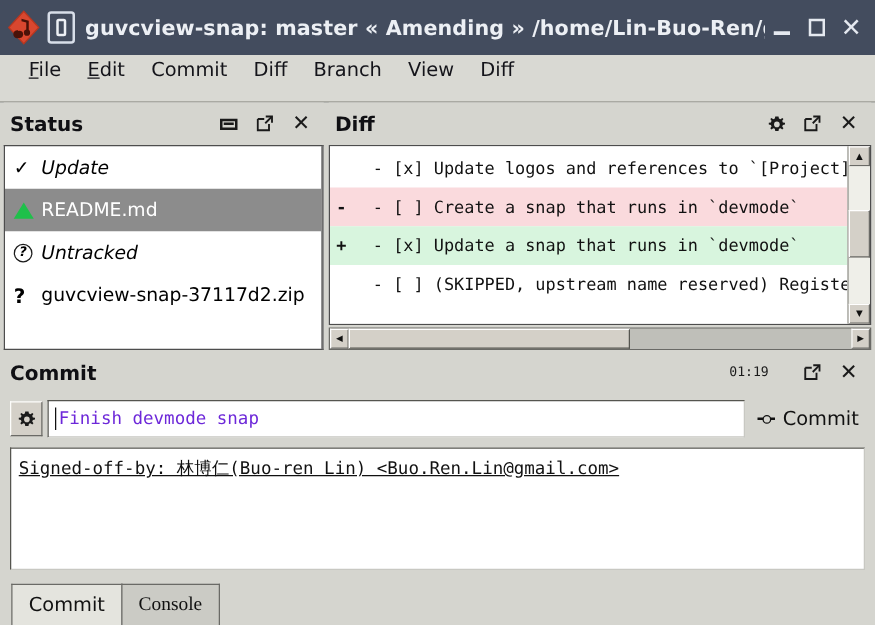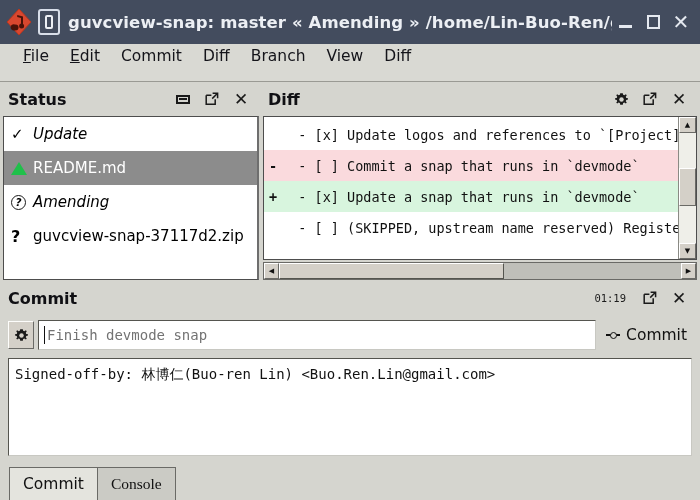--- a/index.html
+++ b/index.html
@@ -166,21 +166,21 @@
     height: 16px;
     display: flex;
     align-items: center;
     justify-content: center;
     color: #1a1a1a;
   }
   .ptool.close { font-size: 17px; font-weight: 600; }
   .clock-label {
     font-size: 10.5px;
     color: #1a1a1a;
-    margin-right: 3px;
+    margin-right: 14px;
     font-family: "DejaVu Sans Mono", "Liberation Mono", monospace;
   }
   .list-glyph {
     width: 14px; height: 9px; border: 2px solid #1a1a1a; box-sizing: border-box;
     display: flex; flex-direction: column; justify-content: center; align-items: center;
   }
   .list-glyph i { display:block; width: 8px; height: 1.5px; background: #1a1a1a; }
 
   
   .status-box {
@@ -386,21 +386,21 @@
     background: #ffffff;
     border: 1px solid #55554f;
     border-right-color: #c8c8c2;
     border-bottom-color: #c8c8c2;
     box-sizing: border-box;
     display: flex;
     align-items: center;
     padding-left: 5px;
     font-family: "DejaVu Sans Mono", "Liberation Mono", monospace;
     font-size: 14px;
-    color: #737373;
+    color: #6d28d9;
     position: relative;
     min-width: 0;
     overflow: hidden;
   }
   .caret {
     width: 1px;
     height: 18px;
     background: #111;
     margin-right: 2px;
     flex: 0 0 1px;
@@ -433,20 +433,21 @@
     border-right-color: #c8c8c2;
     border-bottom-color: #c8c8c2;
     box-sizing: border-box;
     padding: 7px 0 0 6px;
     font-family: "DejaVu Sans Mono", "Liberation Mono", monospace;
     font-size: 14px;
     color: #111;
     min-height: 0;
     overflow: hidden;
     white-space: pre;
+    text-decoration: underline;
   }
 
   
   .tabbar {
     flex: 0 0 44px;
     display: flex;
     align-items: flex-end;
     background: #d5d5cf;
     padding-left: 6px;
     box-sizing: border-box;
@@ -543,21 +544,21 @@
           <div class="status-row selected">
             <span class="st-icon">
                 <span class="tri-up"></span>
               </span>
             <span>README.md</span>
           </div>
           <div class="status-row group">
             <span class="st-icon">
                 <span class="qmark-circle">?</span>
               </span>
-            <span>Amending</span>
+            <span>Untracked</span>
           </div>
           <div class="status-row">
             <span class="st-icon qmark-bold">?</span>
             <span>guvcview-snap-37117d2.zip</span>
           </div>
         </div>
       </div>
 
       <div class="pane pane-diff">
         <div class="pane-header">
@@ -584,21 +585,21 @@
 
         <div class="diff-outer">
           <div class="diff-box">
             <div class="diff-text">
               <div class="diff-line">
                 <span class="dl-marker"></span>
                 <span class="dl-body">  - [x] Update logos and references to `[Project]` and</span>
               </div>
               <div class="diff-line del">
                 <span class="dl-marker">-</span>
-                <span class="dl-body">  - [ ] Commit a snap that runs in `devmode`</span>
+                <span class="dl-body">  - [ ] Create a snap that runs in `devmode`</span>
               </div>
               <div class="diff-line add">
                 <span class="dl-marker">+</span>
                 <span class="dl-body">  - [x] Update a snap that runs in `devmode`</span>
               </div>
               <div class="diff-line">
                 <span class="dl-marker"></span>
                 <span class="dl-body">  - [ ] (SKIPPED, upstream name reserved) Register the</span>
               </div>
             </div>

